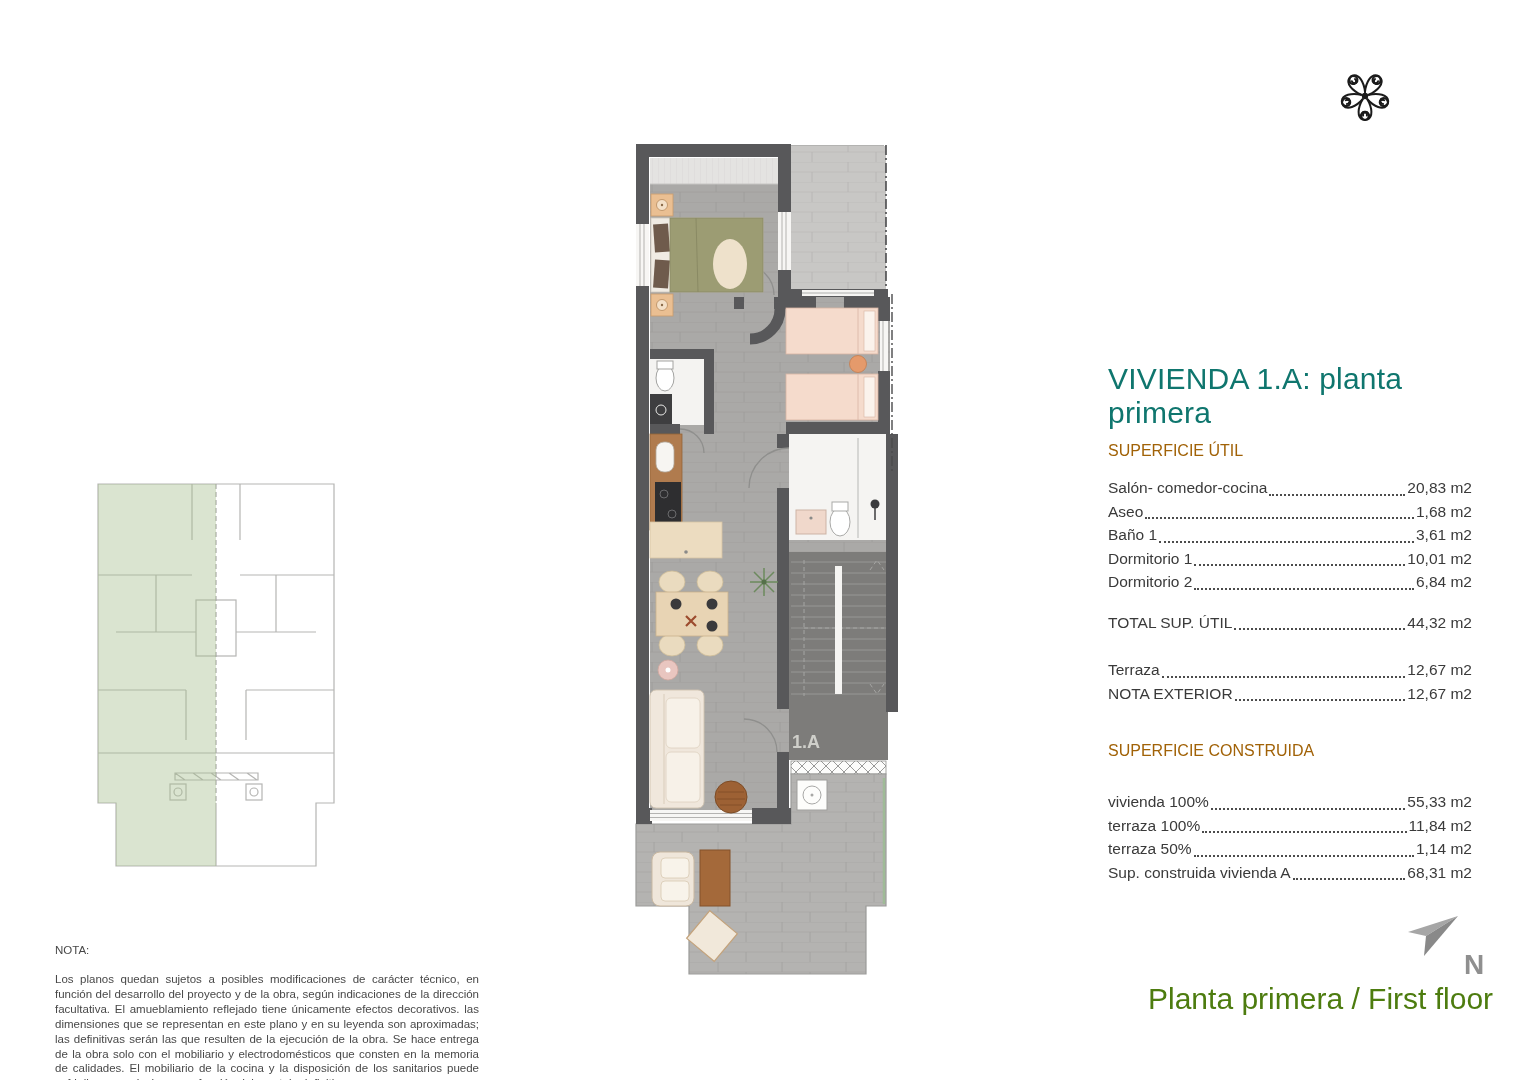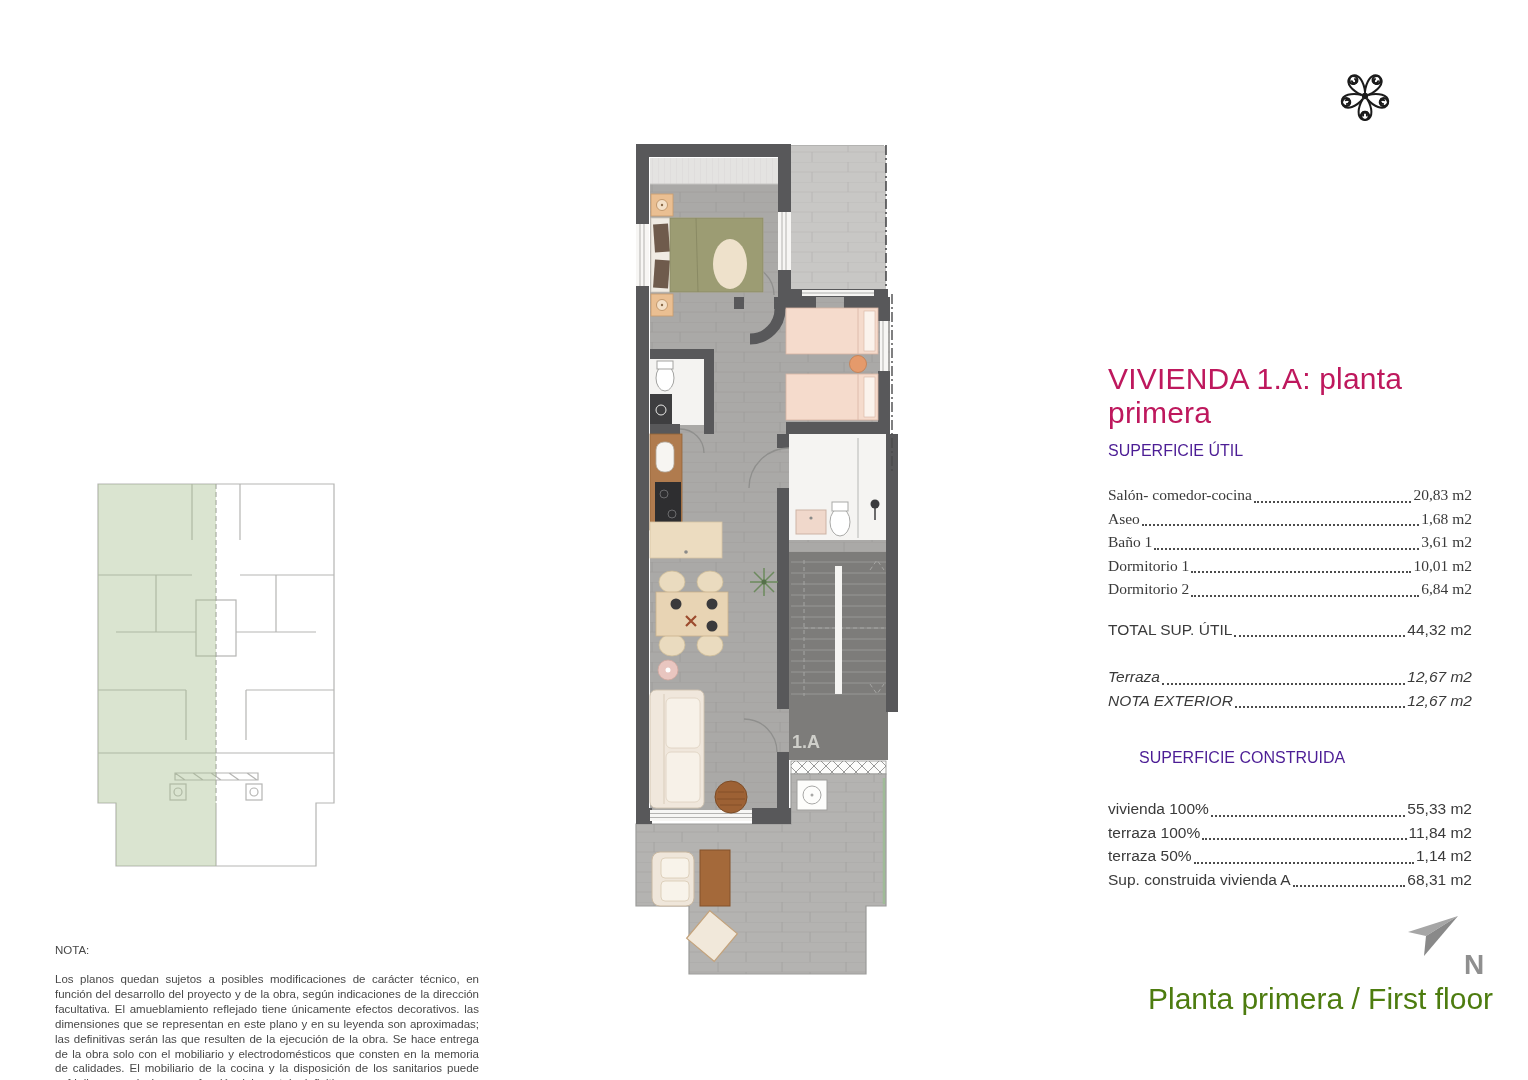--- a/index.html
+++ b/index.html
@@ -3,30 +3,30 @@
 <meta charset="utf-8">
 <style>
   html,body{margin:0;padding:0;background:#ffffff;}
   .sheet{position:relative;width:1528px;height:1080px;background:#ffffff;overflow:hidden;
          font-family:"Liberation Sans", sans-serif;color:#3b3b3b;}
   svg{display:block;}
   .abs{position:absolute;}
 
   
   .info{left:1108px;top:362px;width:364px;}
-  .info-title{font-size:30px;font-weight:400;color:#be185d;margin:0 0 12px 0;letter-spacing:.2px;}
-  .section-heading{font-size:16px;font-weight:400;color:#4c1d95;margin:0;}
-  .rows{margin-top:23px;font-family:Liberation Serif, serif;}
+  .info-title{font-size:30px;font-weight:400;color:#0f766e;margin:0 0 12px 0;letter-spacing:.2px;}
+  .section-heading{font-size:16px;font-weight:400;color:#a16207;margin:0;}
+  .rows{margin-top:16px;}
   .row{display:flex;align-items:flex-end;font-size:15.5px;line-height:23.5px;color:#3a3a3a;}
   .row .lbl{white-space:nowrap;}
   .row .dots{flex:1;border-bottom:2.2px dotted #4c4c4c;margin:0 2px 4px 2px;height:1px;}
   .row .val{white-space:nowrap;}
   .total-block{margin-top:17px;}
-  .ext-block{margin-top:24px;font-style:italic;}
-  .sc-heading{margin-top:37px;margin-left:31px;}
+  .ext-block{margin-top:24px;}
+  .sc-heading{margin-top:37px;}
   .sc-rows{margin-top:30px;}
 
   
   .nota{left:55px;top:944px;width:424px;color:#484848;}
   .nota-heading{font-size:11.5px;margin:0 0 16px 0;}
   .nota-body{font-size:11.5px;line-height:14.9px;text-align:justify;margin:0;}
 
   
   .floor-title{left:1148px;top:982px;font-size:30px;color:#4d7c0f;}
 </style>

